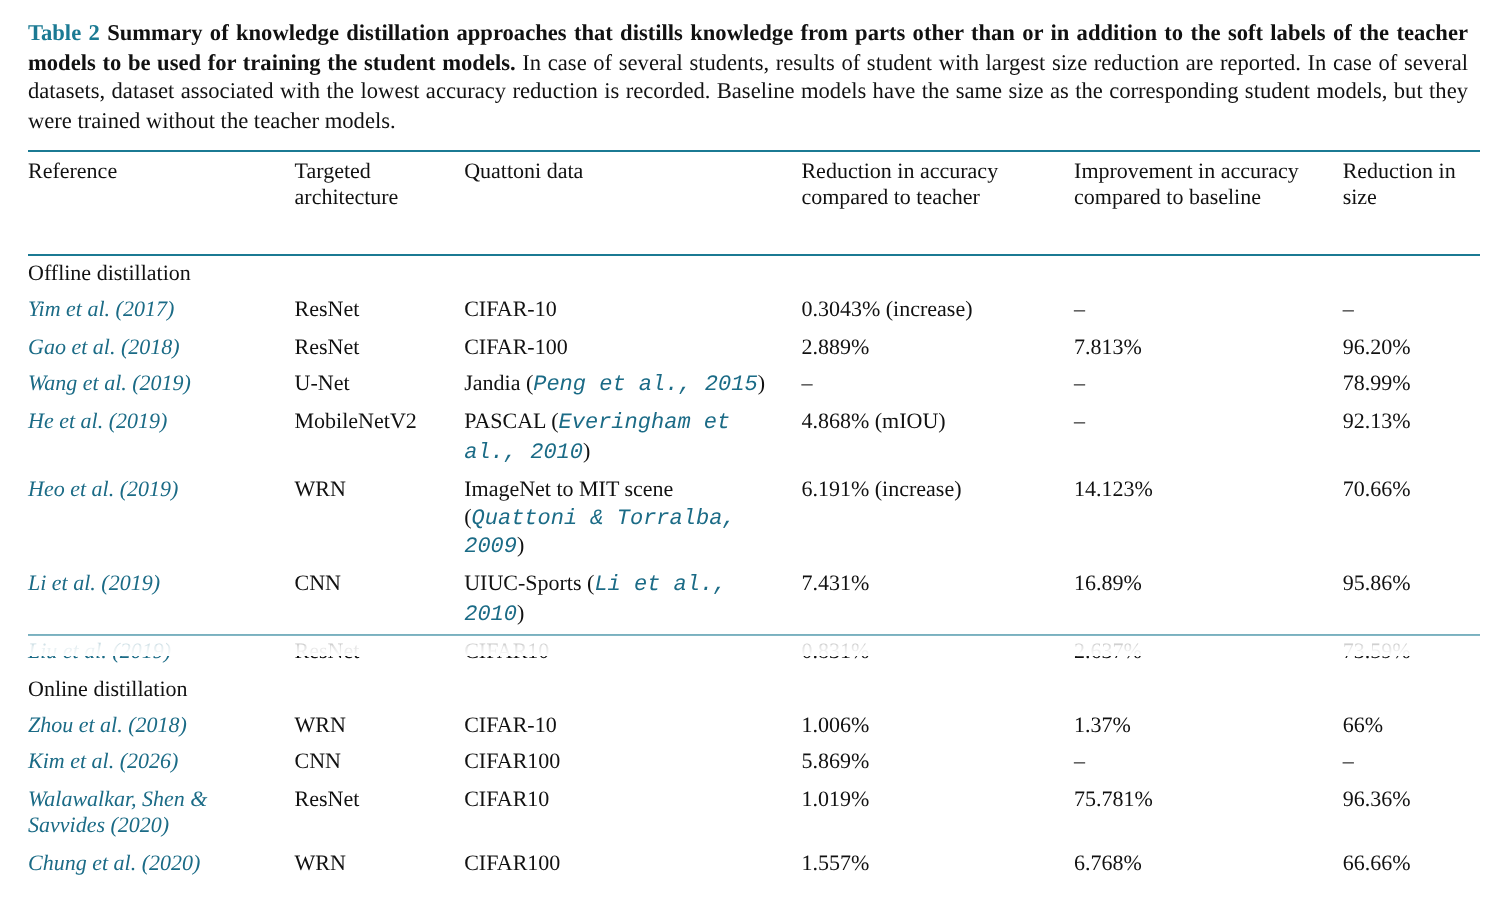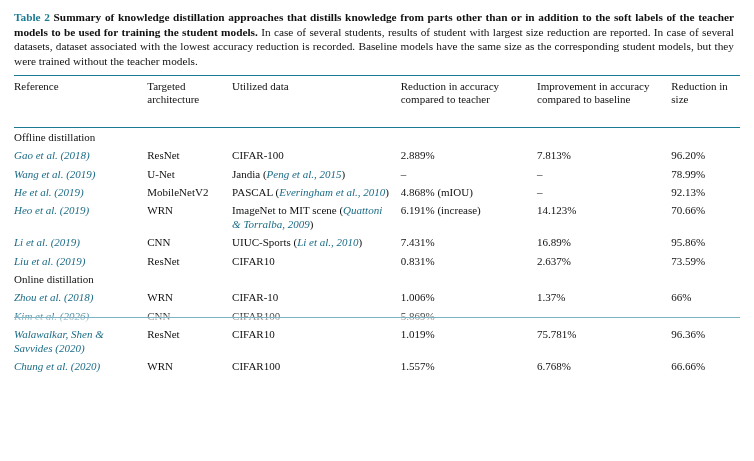--- a/index.html
+++ b/index.html
@@ -63,20 +63,21 @@
     padding-bottom: 3px;
   }
   .ref {
     color: #1b6b86;
     font-style: italic;
     white-space: normal;
   }
   .cite {
     color: #1b6b86;
     font-style: italic;
+    font-family: Liberation Mono, monospace;
   }
   .secname {
     color: #111111;
     margin-left: 32px;
   }
   .col-ref   { width: 132px; }
   .col-arch  { width: 84px; }
   .col-data  { width: 167px; }
   .col-red   { width: 135px; }
   .col-imp   { width: 133px; }
@@ -115,31 +116,39 @@
       <col class="col-arch">
       <col class="col-data">
       <col class="col-red">
       <col class="col-imp">
       <col class="col-size">
     </colgroup>
     <thead>
       <tr>
         <th>Reference</th>
         <th>Targeted architecture</th>
-        <th>Utilized data</th>
+        <th>Quattoni data</th>
         <th>Reduction in accuracy compared to teacher</th>
         <th>Improvement in accuracy compared to baseline</th>
         <th>Reduction in size</th>
       </tr>
     </thead>
     <tbody>
         <tr class="sec-row">
           <td colspan="6" class="secname">Offline distillation</td>
         </tr>
         <tr>
+          <td><span class="ref">Yim et al. (2017)</span></td>
+          <td>ResNet</td>
+          <td><span>CIFAR-10</span></td>
+          <td>0.3043% (increase)</td>
+          <td>–</td>
+          <td>–</td>
+        </tr>
+        <tr>
           <td><span class="ref">Gao et al. (2018)</span></td>
           <td>ResNet</td>
           <td><span>CIFAR-100</span></td>
           <td>2.889%</td>
           <td>7.813%</td>
           <td>96.20%</td>
         </tr>
         <tr>
           <td><span class="ref">Wang et al. (2019)</span></td>
           <td>U-Net</td>

